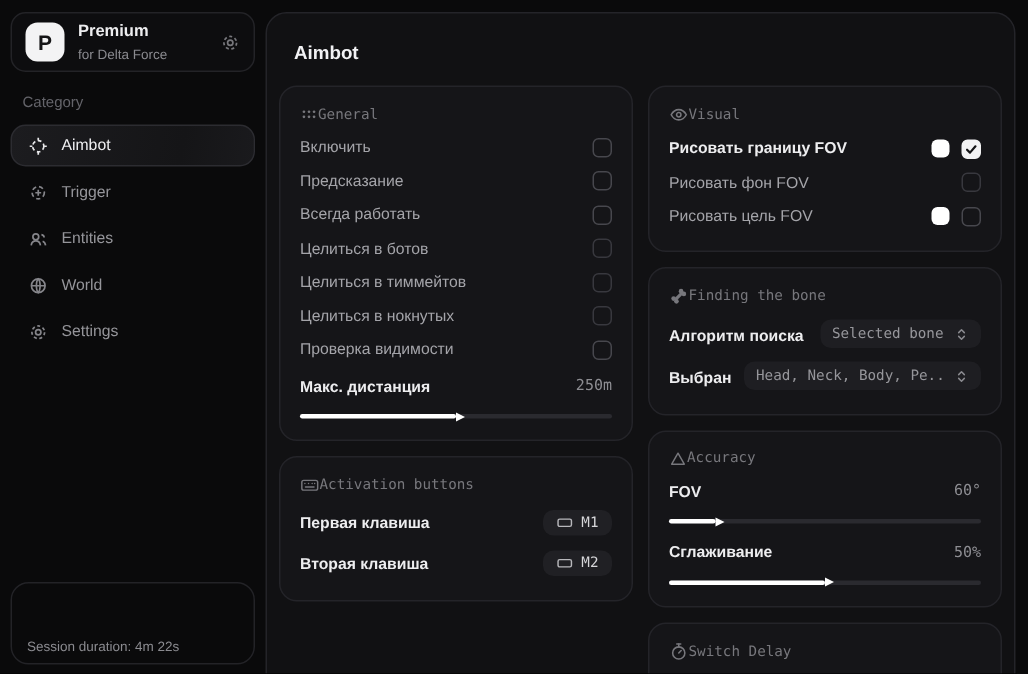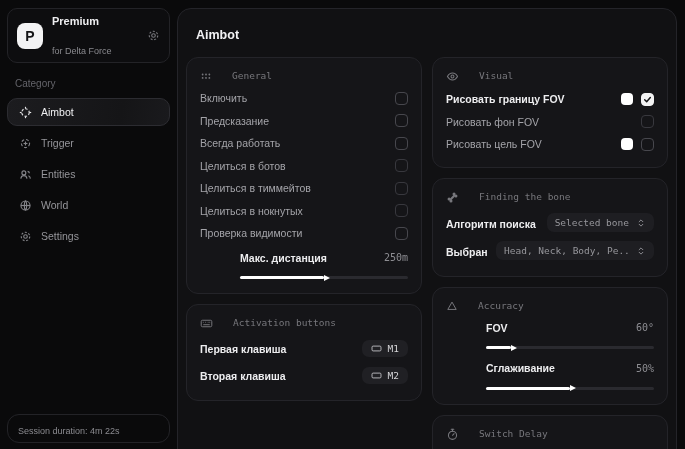--- a/index.html
+++ b/index.html
@@ -7,53 +7,53 @@
   body { font-family: "Liberation Sans", sans-serif; }
   .screen {
     position: relative; width: 685px; height: 449px;
     background: #0a0a0b; overflow: hidden; display: flex;
     color: #e8e8ea;
   }
   
   .sidebar { width: 177px; flex: 0 0 177px; display: flex; flex-direction: column; padding: 8px 7px 6px; }
   .brand-card { display:flex; align-items:center; gap:9px; border:1px solid #232327; border-radius:10px; padding:6px 9px; background:#0d0d0f; }
   .brand-logo { width:26px; height:26px; border-radius:8px; background:#f3f3f4; color:#141416; font-weight:bold; font-size:14px; display:flex; align-items:center; justify-content:center; }
-  .brand-text { display:flex; flex-direction:column; gap:19px; }
+  .brand-text { display:flex; flex-direction:column; gap:4px; }
   .brand-title { font-size:11px; font-weight:bold; color:#ededef; }
   .brand-subtitle { font-size:9px; color:#8a8a8f; }
   .brand-gear { margin-left:auto; color:#77777c; display:flex; }
   .category-label { font-size:10px; color:#64646a; margin:15px 8px 9px; }
   .nav { display:flex; flex-direction:column; gap:3px; }
   .nav-item { display:flex; align-items:center; gap:9px; height:28px; padding:0 11px; border-radius:10px; border:1px solid transparent; color:#95959a; font-size:10.5px; cursor:default; }
   .nav-item .nav-icon { display:flex; color:#85858a; }
   .nav-item.active { background:linear-gradient(100deg,#1c1c1f 0%, #151517 70%, #1a1a1d 100%); border-color:#2c2c31; color:#f0f0f2; }
   .nav-item.active .nav-icon { color:#e8e8ea; }
-  .session-box { margin-top:auto; border:1px solid #232327; border-radius:12px; height:29px; padding:6px 10px; display:flex; align-items:flex-end; }
+  .session-box { margin-top:auto; border:1px solid #232327; border-radius:12px; height:55px; padding:6px 10px; display:flex; align-items:flex-end; }
   .session-text { font-size:9px; color:#8b8b90; }
   
   .main { flex:1; margin:8px 8px 0 0; background:#111113; border:1px solid #242429; border-radius:14px; padding:11px 8px 8px 8px; height:456px; overflow:hidden; }
   .main-title { font-size:12.5px; font-weight:bold; color:#f2f2f4; margin:8px 0 15px 10px; }
   .columns { display:flex; gap:10px; padding:0 0 0 0; }
   .col { flex:1; display:flex; flex-direction:column; gap:10px; min-width:0; }
   .panel { background:#151518; border:1px solid #242429; border-radius:12px; padding:9px 13px 11px; }
-  .panel-header { display:flex; align-items:flex-start; gap:20px; color:#77777c; font-family:"DejaVu Sans Mono", monospace; font-size:9.5px; margin:3px 0 5px; }
+  .panel-header { display:flex; align-items:center; gap:0; color:#77777c; font-family:"DejaVu Sans Mono", monospace; font-size:9.5px; margin:3px 0 5px; }
   .panel-header .ph-icon { display:flex; color:#77777c; }
   .row { display:flex; align-items:center; justify-content:space-between; min-height:22.5px; gap:8px; }
   .lbl { font-size:10.5px; color:#a4a4a9; white-space:nowrap; }
   .lbl.bright { color:#ededef; font-weight:bold; }
   .val { font-family:"DejaVu Sans Mono", monospace; font-size:10px; color:#8d8d92; white-space:nowrap; }
   
   .checkbox { width:13px; height:13px; border-radius:4px; border:1.5px solid #47474d; flex:0 0 auto; display:flex; align-items:center; justify-content:center; }
   .checkbox.dim { border-color:#38383e; }
   .checkbox.checked { background:#f2f2f3; border-color:#f2f2f3; color:#141416; }
   
   .swatch { width:12px; height:12px; border-radius:4px; background:#ffffff; flex:0 0 auto; }
   .right-controls { display:flex; align-items:center; gap:8px; }
   
-  .slider-block { margin-top:2px;margin-left:40px; }
+  .slider-block { margin-top:2px; }
   .slider-track { position:relative; height:3px; background:#2a2a2f; border-radius:2px; margin:7px 0 3px; }
   .slider-fill { position:absolute; left:0; top:0; height:3px; background:#ffffff; border-radius:2px; }
   .slider-fill::after { content:""; position:absolute; right:-6px; top:50%; transform:translateY(-50%);
     border-left:6px solid #ffffff; border-top:3.5px solid transparent; border-bottom:3.5px solid transparent; }
   
   .key-badge { display:flex; align-items:flex-end; gap:6px; background:#202024; border-radius:7px; padding:3px 9px; color:#d6d6d9; font-family:"DejaVu Sans Mono", monospace; font-size:9.5px; }
   .key-badge .kb-icon { display:flex; color:#b8b8bc; }
   
   .dropdown { display:flex; align-items:center; gap:7px; background:#1e1e22; border-radius:7px; padding:4px 8px; flex:0 0 auto; max-width:158px; }
   .dd-value { font-family:"DejaVu Sans Mono", monospace; font-size:9.5px; color:#96969b; white-space:nowrap; overflow:hidden; }

